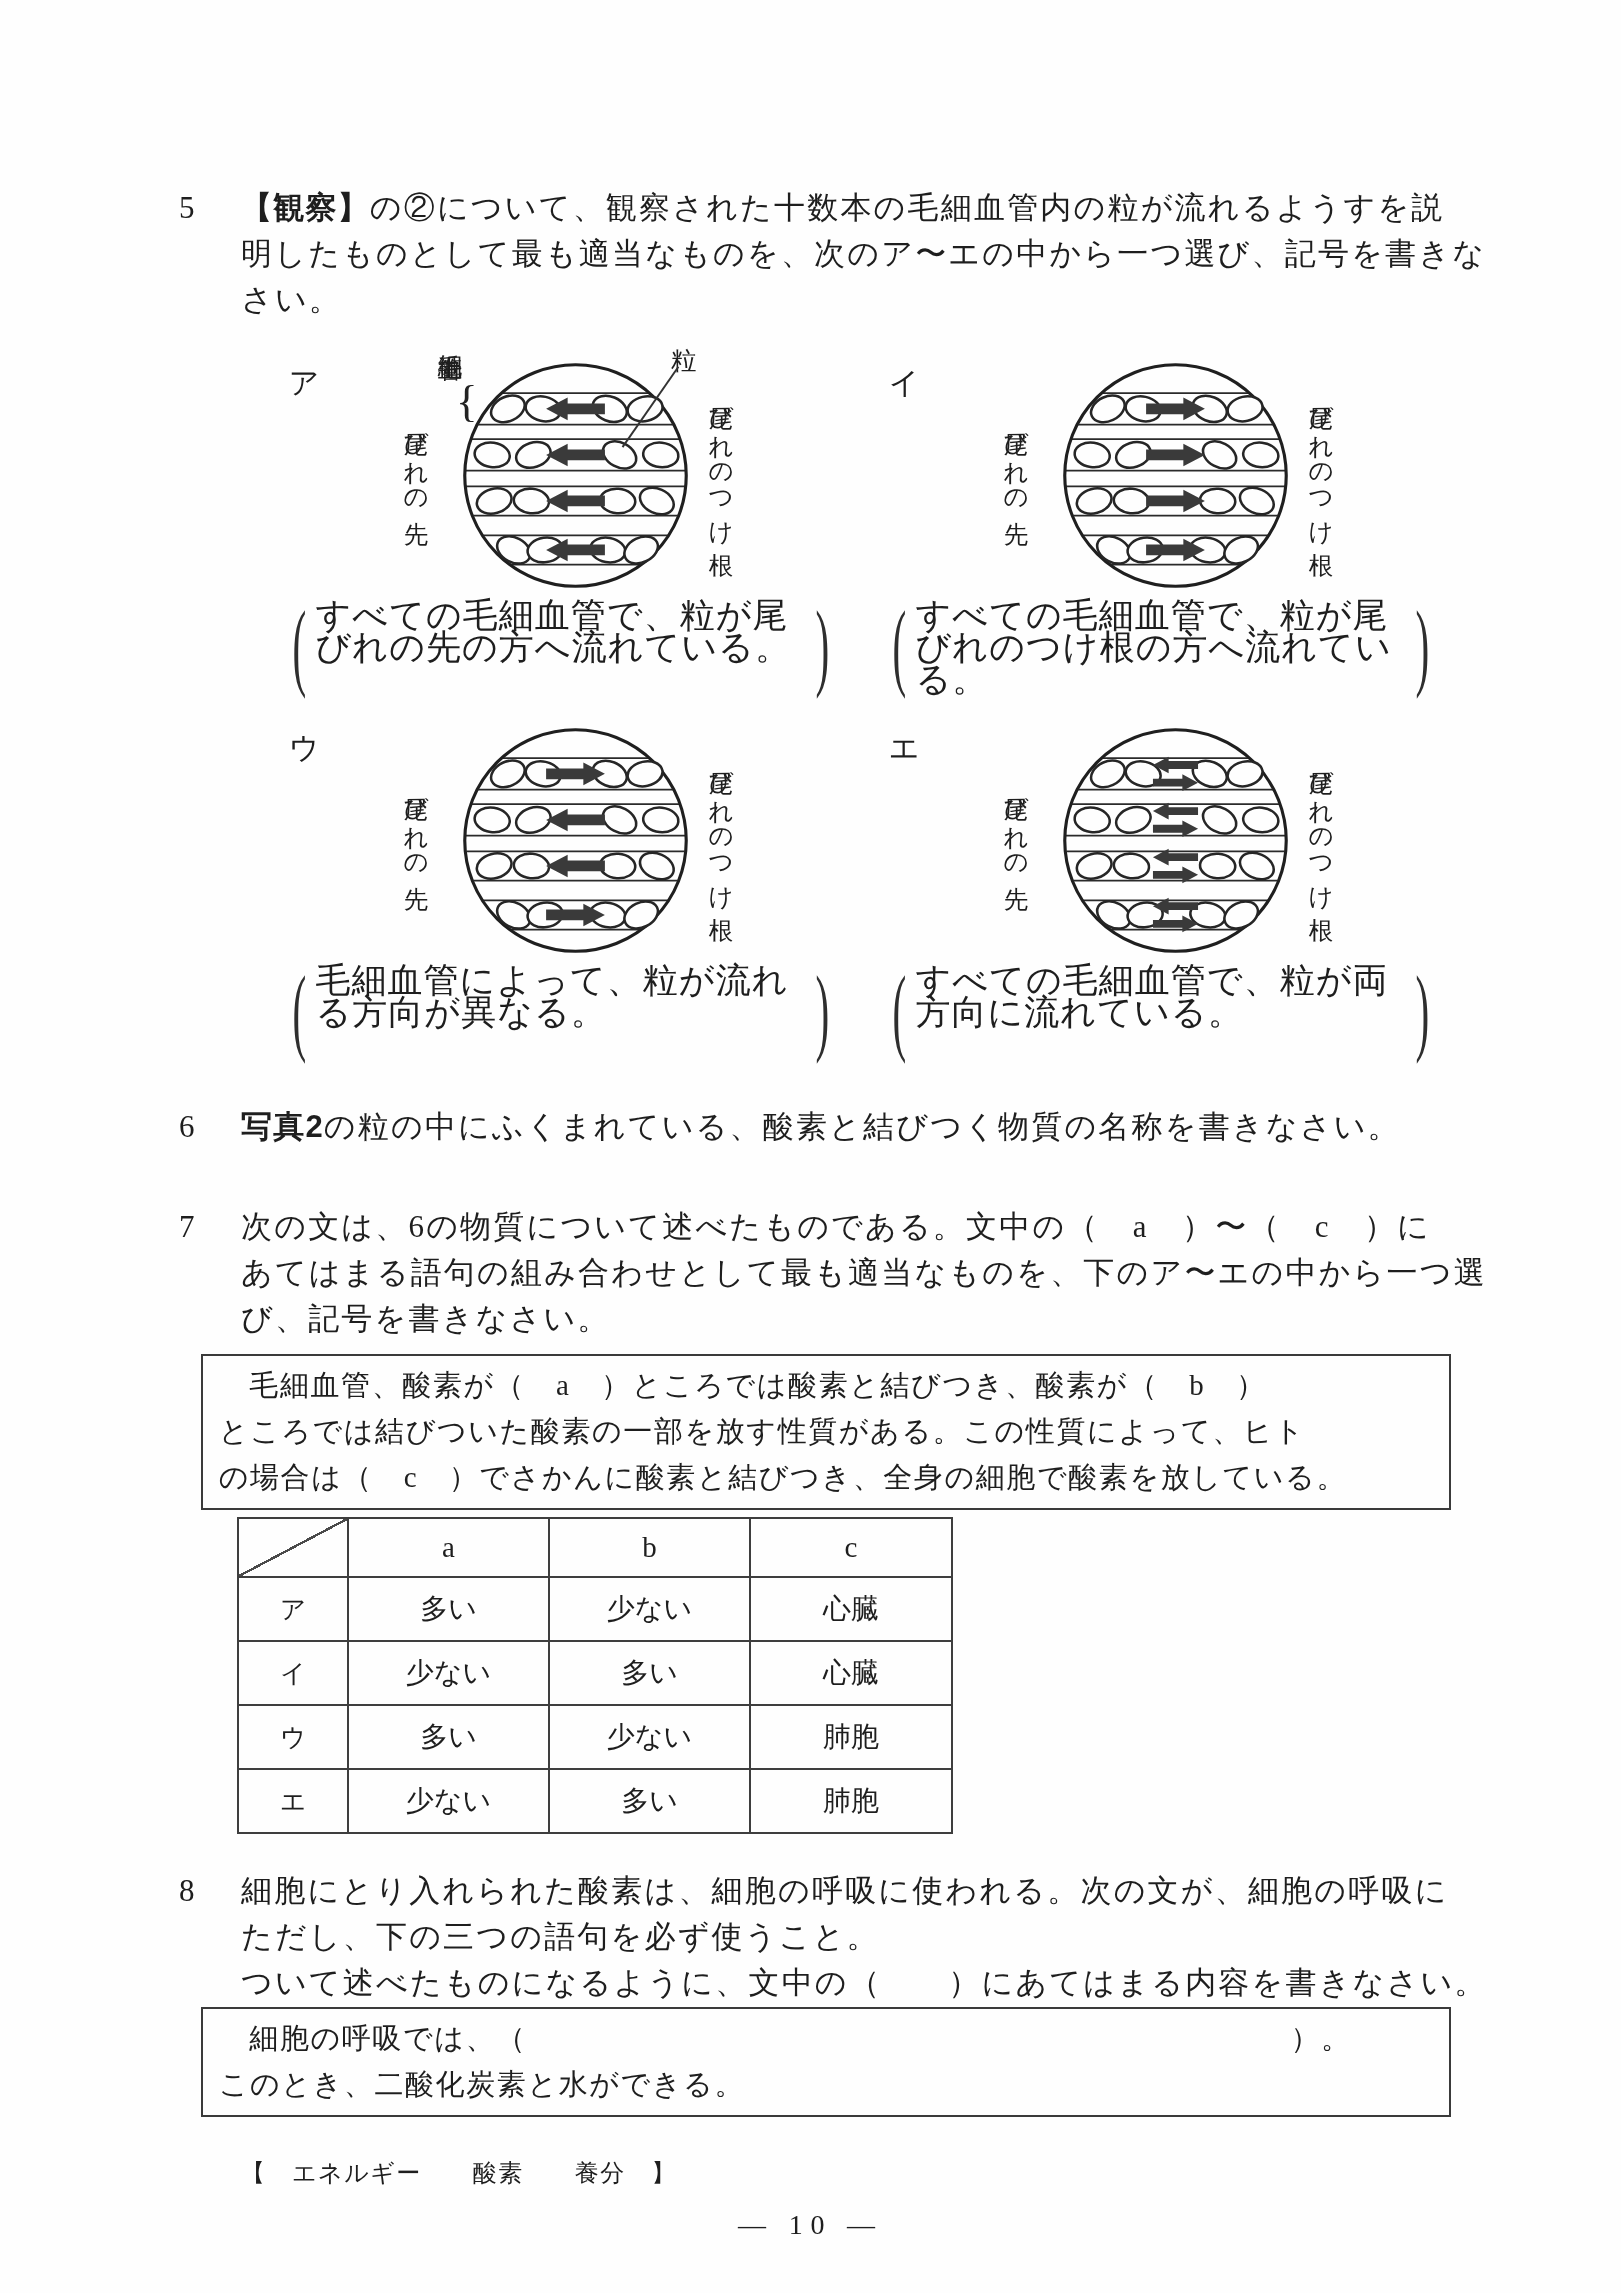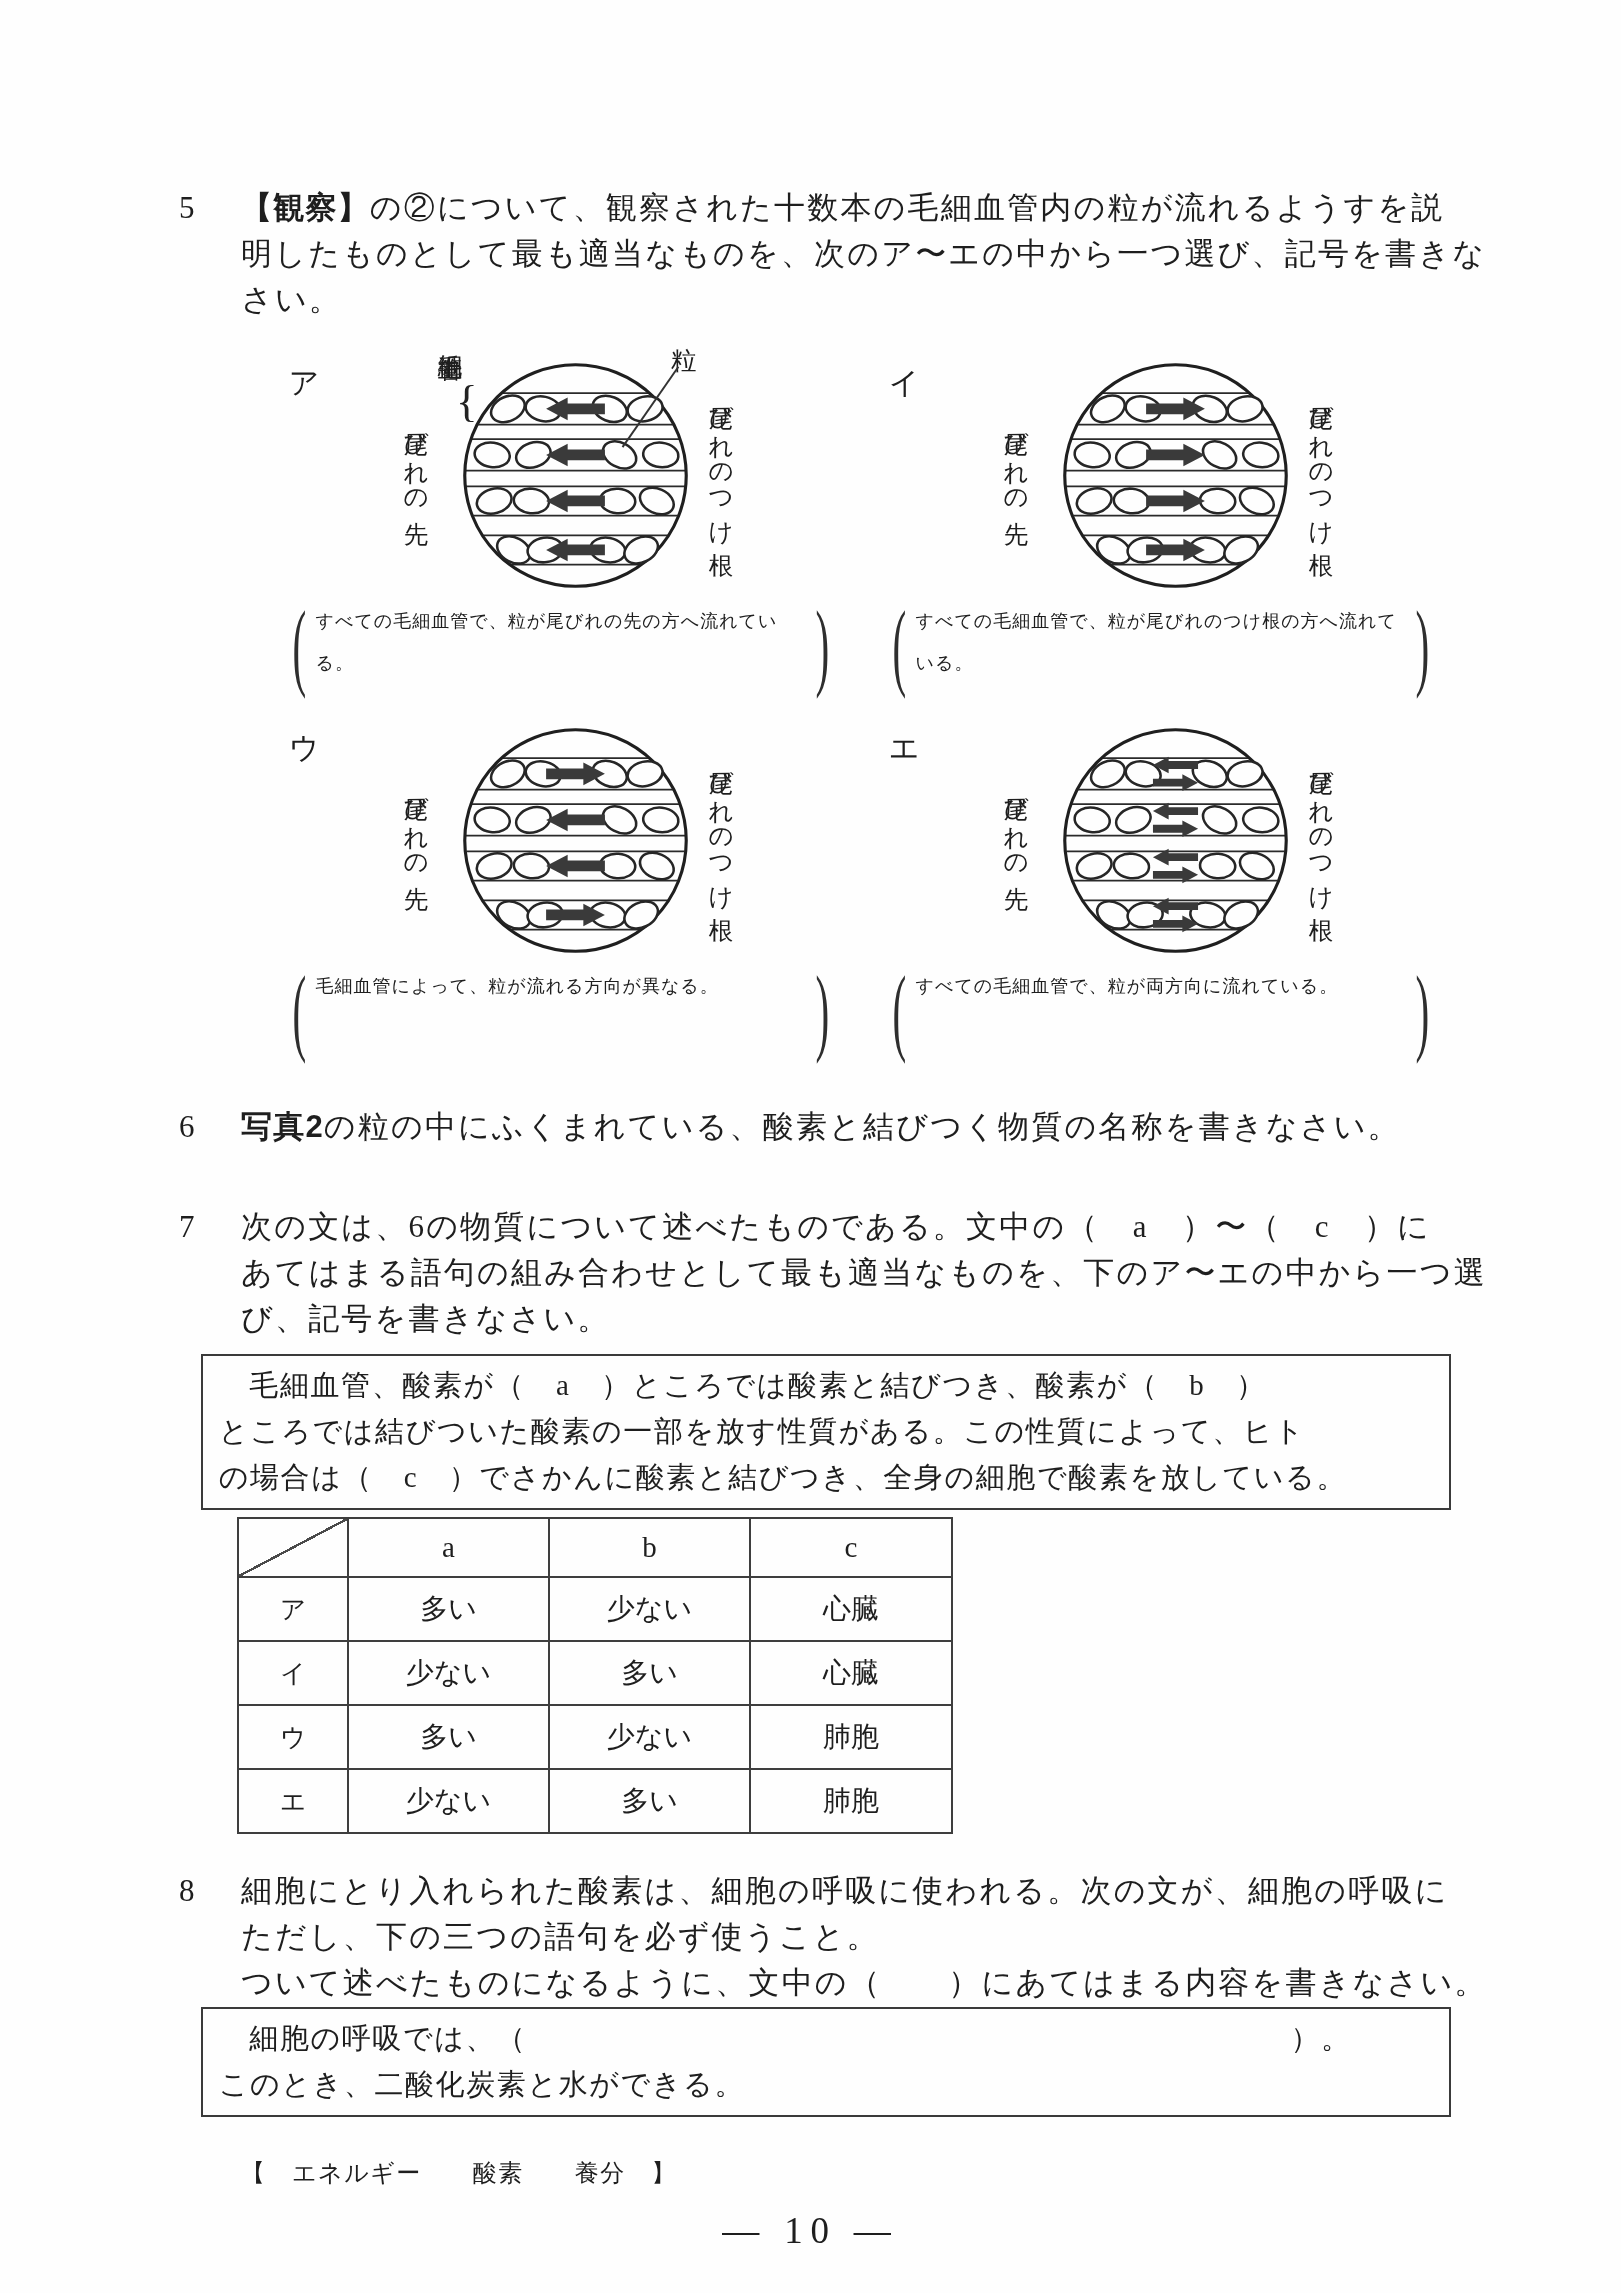--- a/index.html
+++ b/index.html
@@ -18,40 +18,40 @@
   .opt-label{position:absolute;left:9.8px;top:11.8px;font-size:30px;}
   .vlabel{position:absolute;writing-mode:vertical-rl;font-size:24.5px;line-height:26.5px;letter-spacing:1px;}
   .left-label{left:123px;top:63px;}
   .right-label{left:428px;top:37px;}
   .cap-label{left:157px;top:-15.7px;}
   .brace{position:absolute;left:177px;top:23.5px;font-size:45px;font-weight:300;color:#222;}
   .particle-label{position:absolute;left:392px;top:-7.8px;font-size:25.5px;}
   svg.scope{position:absolute;left:174px;top:2px;}
   .caption{position:absolute;left:3.9px;top:247px;display:flex;align-items:flex-start;}
   .paren{display:inline-block;font-size:98px;line-height:94px;font-weight:200;transform:scaleX(.42);color:#2e2e2e;}
-  .cap-text{width:490px;font-size:18px;line-height:42px;letter-spacing:1px;padding-top:2px;}
+  .cap-text{width:490px;font-size:35px;line-height:32px;letter-spacing:1px;padding-top:2px;}
 
   
   .docbox{position:absolute;left:201px;width:1215px;border:2px solid #3a3a3a;background:#fefefe;
           padding:5.9px 15.7px 7.8px;font-size:29px;line-height:46px;letter-spacing:1.6px;}
   .boxflex{display:flex;align-items:baseline;}
   .boxflex .spacer{flex:1;}
   .boxflex .tail{margin-right:82px;}
 
   
   table.anstable{position:absolute;left:237px;top:1517px;border-collapse:collapse;font-size:28px;background:#fefefe;}
   table.anstable th,table.anstable td{border:2px solid #3e3e3e;border-top-width:2.9px;border-bottom-width:2.9px;
           text-align:center;vertical-align:middle;font-weight:normal;padding:0;}
   table.anstable thead th{height:57px;font-size:29px;}
   table.anstable tbody th,table.anstable tbody td{height:62px;}
   th.rowlab{font-size:25.5px;}
   th.diag{background:linear-gradient(to bottom right,rgba(0,0,0,0) 48.8%,#4a4a4a 48.8%,#4a4a4a 51.2%,rgba(0,0,0,0) 51.2%);}
 
   .word-list{position:absolute;left:241px;top:2141px;font-size:24px;letter-spacing:1.5px;margin-top:16px;}
-  .page-num{position:absolute;left:0;top:2209px;width:100%;text-align:center;font-size:37px;letter-spacing:7.8px;}
+  .page-num{position:absolute;left:0;top:2209px;width:100%;text-align:center;font-size:28px;letter-spacing:7.8px;}
 </style>
 </head>
 <body>
 
 <div class="page">
 
   <section class="qsec" style="top:185px;">
     <span class="qnum">5</span>
     <div class="qbody">
       <div class="qline"><span class="gothic">【観察】</span><span>の②について、観察された十数本の毛細血管内の粒が流れるようすを説</span></div>

